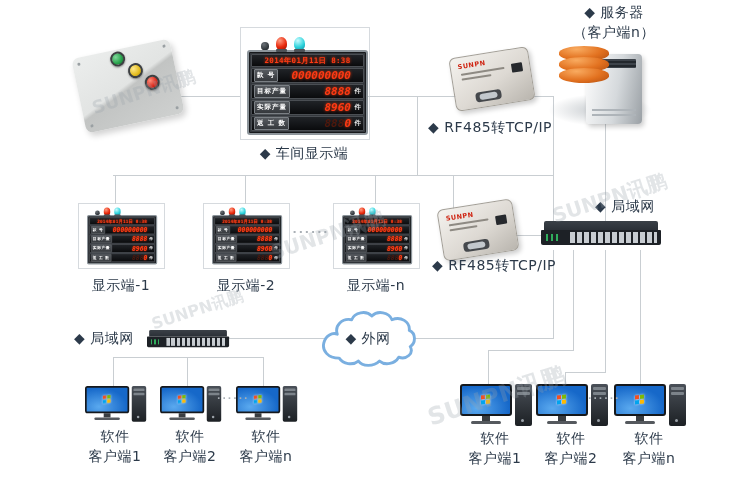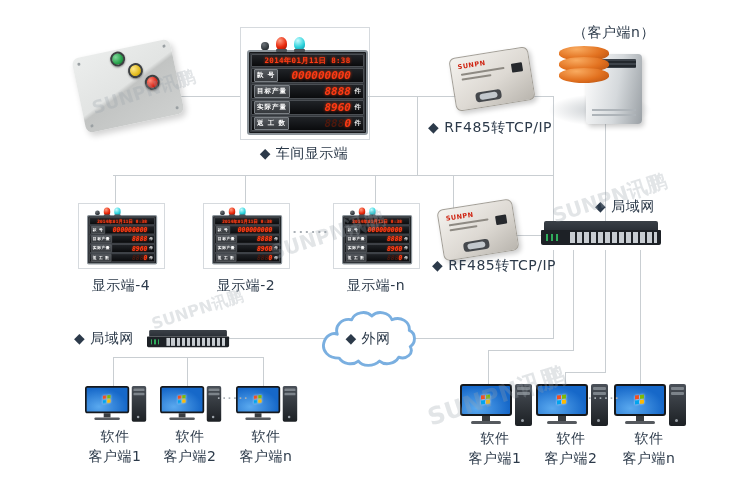--- a/index.html
+++ b/index.html
@@ -464,23 +464,24 @@
     <span class="pwr"></span>
   </div>
 </div>
 
   <div class="dots" style="left:291px;top:226px;width:40px;text-align:center;font-size:11px;">······</div>
   <div class="dots" style="left:217px;top:393px;width:28px;text-align:center;font-size:9px;">······</div>
   <div class="dots" style="left:588px;top:393px;width:28px;text-align:center;font-size:9px;">······</div>
 
   <div class="lbl" style="left:234px;top:145px;width:140px;">◆ 车间显示端</div>
   <div class="lbl" style="left:420px;top:119px;width:140px;">◆ RF485转TCP/IP</div>
+  <div class="lbl" style="left:552px;top:4px;width:124px;">◆ 服务器</div>
   <div class="lbl" style="left:552px;top:24px;width:124px;">（客户端n）</div>
   <div class="lbl left" style="left:595px;top:198px;width:90px;">◆ 局域网</div>
-  <div class="lbl" style="left:71px;top:277px;width:100px;">显示端-4</div>
+  <div class="lbl" style="left:71px;top:277px;width:100px;">显示端-1</div>
   <div class="lbl" style="left:196px;top:277px;width:100px;">显示端-2</div>
   <div class="lbl" style="left:326px;top:277px;width:100px;">显示端-n</div>
   <div class="lbl" style="left:424px;top:257px;width:140px;">◆ RF485转TCP/IP</div>
   <div class="lbl left" style="left:74px;top:330px;width:80px;">◆ 局域网</div>
   <div class="lbl" style="left:318px;top:330px;width:100px;z-index:4;">◆ 外网</div>
 
   <div class="lbl" style="left:75px;top:428px;width:80px;">软件</div>
   <div class="lbl" style="left:75px;top:448px;width:80px;">客户端1</div>
   <div class="lbl" style="left:150px;top:428px;width:80px;">软件</div>
   <div class="lbl" style="left:150px;top:448px;width:80px;">客户端2</div>

